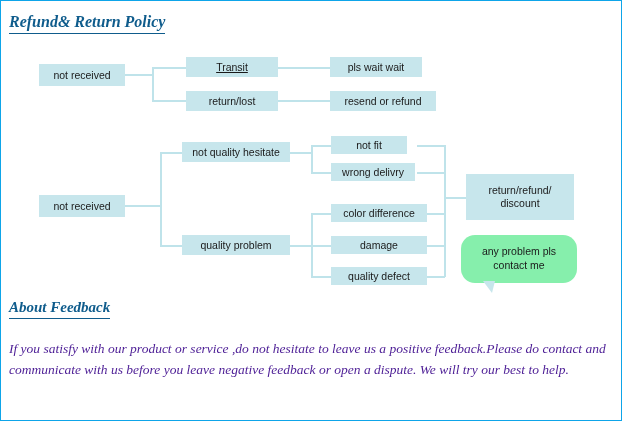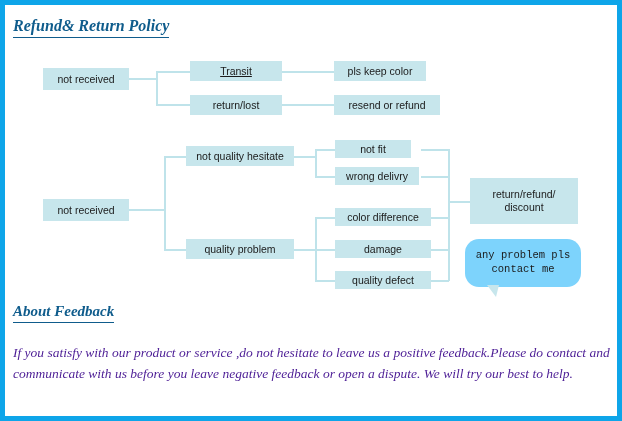--- a/index.html
+++ b/index.html
@@ -11,21 +11,21 @@
     height: 421px;
     background: #ffffff;
     font-family: "Liberation Serif", serif;
     overflow: hidden;
   }
   #page {
     position: relative;
     width: 622px;
     height: 421px;
     box-sizing: border-box;
-    border: 5px solid #0ea5e9;
+    border: 1px solid #0ea5e9;
     background: #ffffff;
   }
   .heading {
     position: absolute;
     color: #0f5c8c;
     font-family: "Liberation Serif", serif;
     font-weight: bold;
     font-style: italic;
     font-size: 16px;
     white-space: nowrap;
@@ -49,23 +49,23 @@
     justify-content: center;
     text-align: center;
     box-sizing: border-box;
     line-height: 1.2;
   }
   .node.multi {
     flex-direction: column;
   }
   .bubble {
     position: absolute;
-    background: #7dd3fc;
+    background: #86efac;
     color: #1a1a1a;
-    font-family: Liberation Mono, monospace;
+    font-family: Liberation Sans, sans-serif;
     font-size: 10.5px;
     border-radius: 14px;
     display: flex;
     align-items: center;
     justify-content: center;
     text-align: center;
     box-sizing: border-box;
     line-height: 1.3;
   }
   .bubble .tail {
@@ -112,21 +112,21 @@
   <div class="conn v" style="left:151px; top:66px; height:34px;"></div>
   <div class="conn h" style="left:151px; top:66px; width:34px;"></div>
   <div class="conn h" style="left:151px; top:99px; width:34px;"></div>
 
   <div class="node" style="left:185px; top:56px; width:92px; height:20px;text-decoration:underline;">Transit</div>
   <div class="node" style="left:185px; top:90px; width:92px; height:20px;">return/lost</div>
 
   <div class="conn h" style="left:277px; top:66px; width:52px;"></div>
   <div class="conn h" style="left:277px; top:99px; width:52px;"></div>
 
-  <div class="node" style="left:329px; top:56px; width:92px; height:20px;">pls keep color</div>
+  <div class="node" style="left:329px; top:56px; width:92px; height:20px;">pls wait wait</div>
   <div class="node" style="left:329px; top:90px; width:106px; height:20px;">resend or refund</div>
 
   <div class="node" style="left:38px; top:194px; width:86px; height:22px;">not received</div>
 
   <div class="conn h" style="left:124px; top:204px; width:36px;"></div>
   <div class="conn v" style="left:159px; top:151px; height:95px;"></div>
   <div class="conn h" style="left:159px; top:151px; width:22px;"></div>
   <div class="conn h" style="left:159px; top:244px; width:22px;"></div>
 
   <div class="node" style="left:181px; top:141px; width:108px; height:20px;">not quality hesitate</div>

